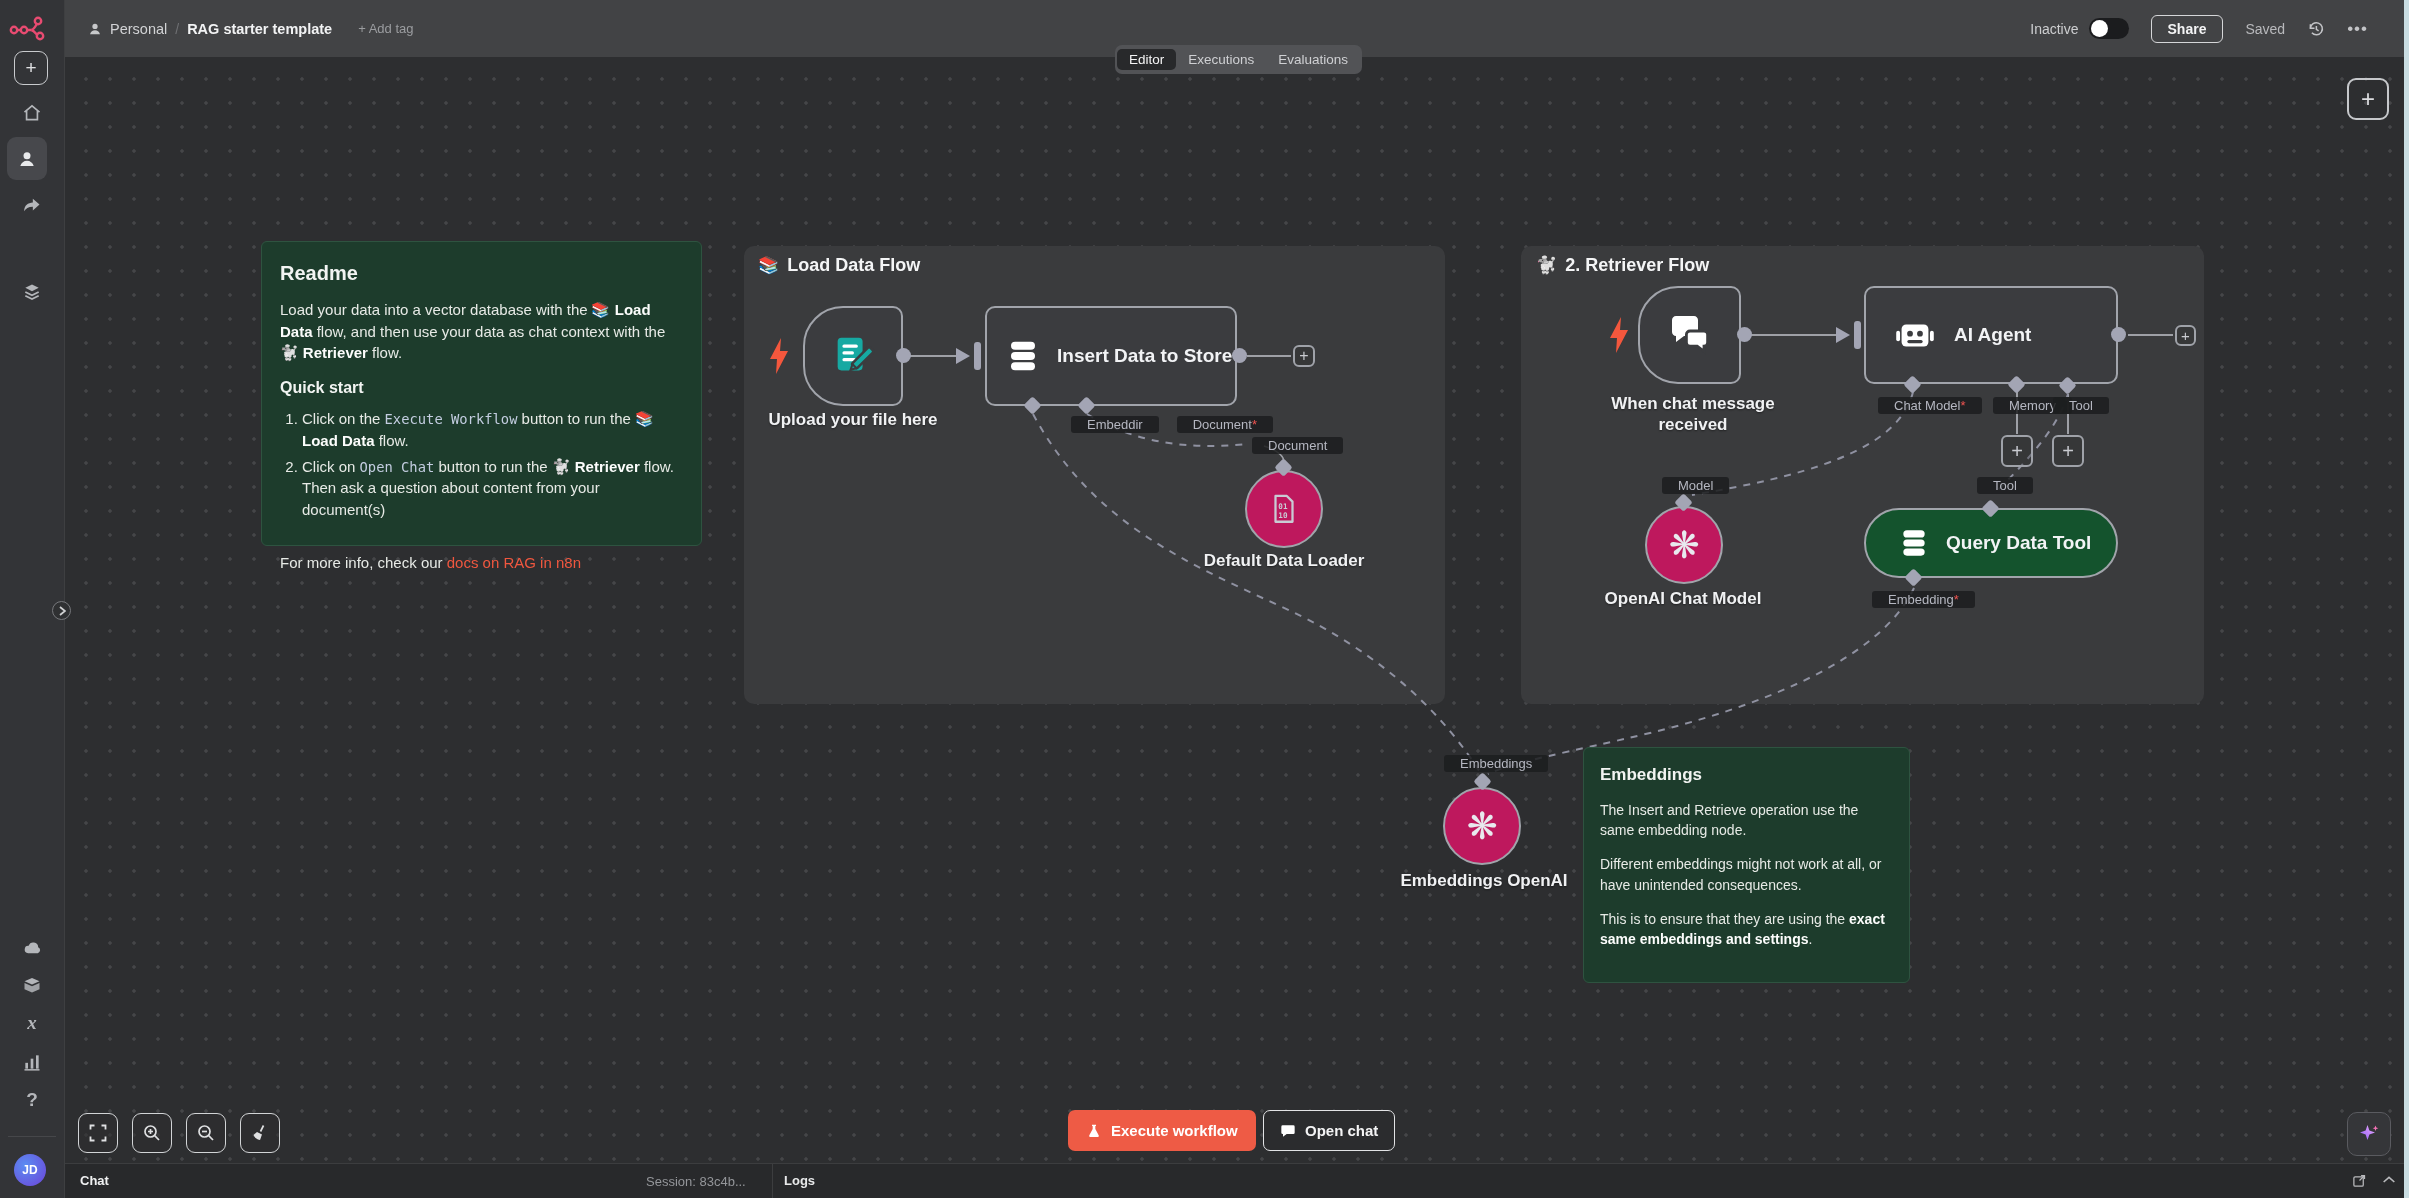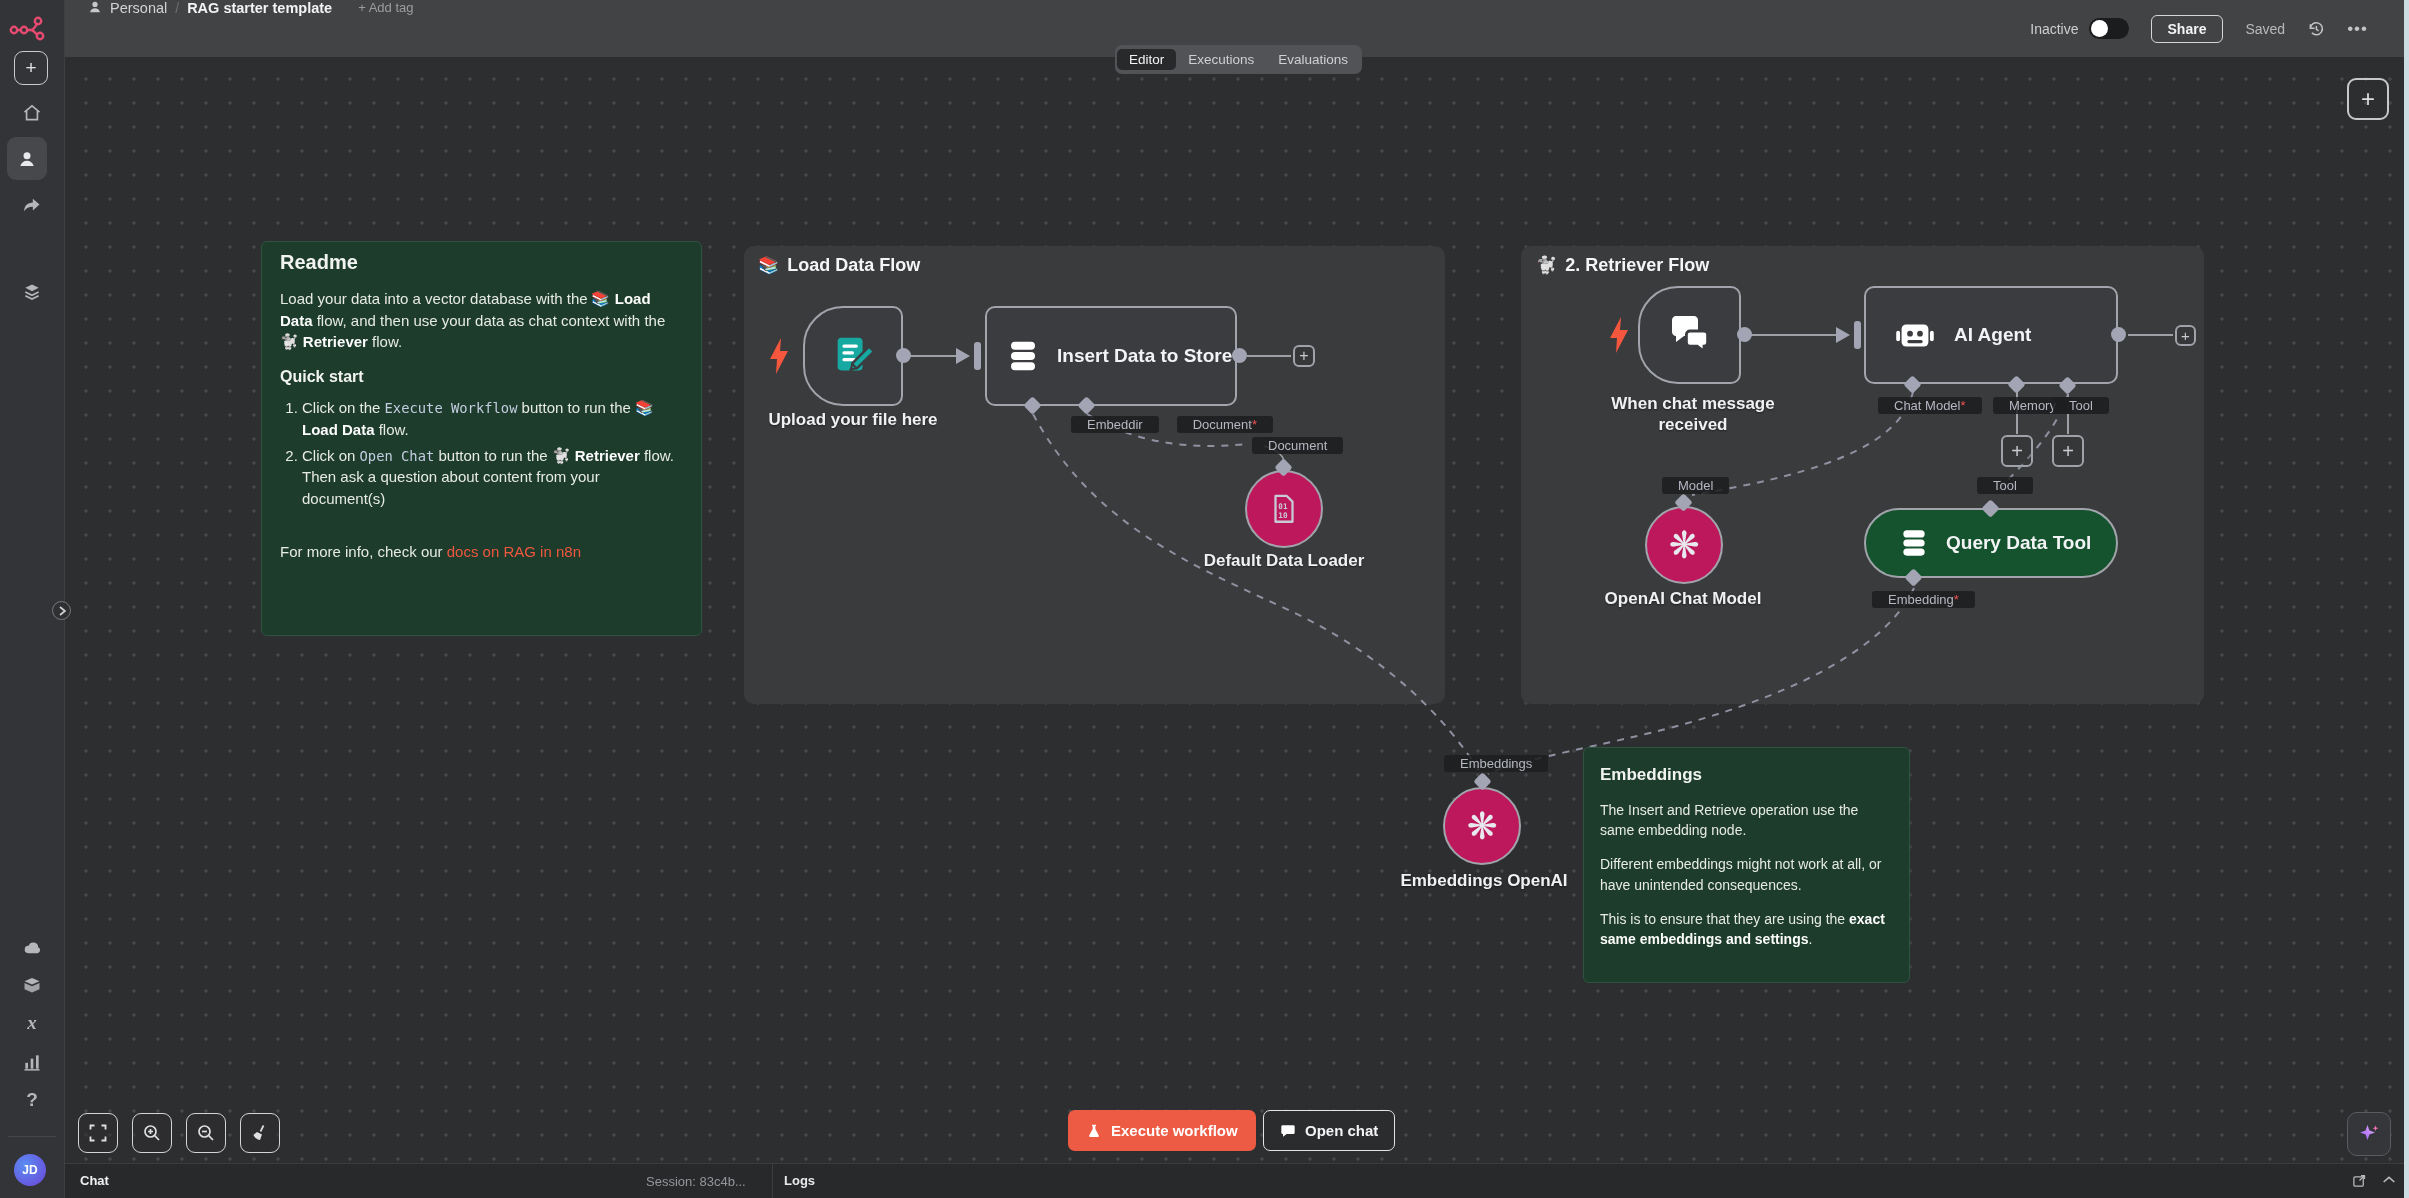--- a/index.html
+++ b/index.html
@@ -8,21 +8,21 @@
   .abs{position:absolute;}
   
   #header{left:64px;top:0;width:2340px;height:57px;background:#424345;z-index:10;}
   #sidebar{left:0;top:0;width:64px;height:1198px;background:#333437;border-right:1px solid #3e3f41;z-index:12;}
   #statusbar{left:64px;top:1163px;width:2345px;height:35px;background:#28292b;border-top:1px solid #3c3d3f;z-index:11;}
   #edge-strip{right:0;top:0;width:5px;height:1198px;background:#c9dde2;z-index:30;}
   #canvas-bg{left:64px;top:57px;width:2340px;height:1106px;
       background-image:radial-gradient(circle,#454648 1.5px,transparent 1.8px);
       background-size:24px 24px;background-position:10px 10px;z-index:0;}
   
-  .crumb{display:flex;align-items:flex-start;gap:8px;position:absolute;top:0;height:57px;}
+  .crumb{display:flex;align-items:center;gap:8px;position:absolute;top:0;height:57px;}
   .crumb-project{color:#d2d3d5;font-size:14.5px;}
   .crumb-sep{color:#6f7073;font-size:14px;}
   .crumb-title{color:#f2f3f4;font-size:14.5px;font-weight:700;}
   .crumb-tag{color:#9b9da0;font-size:13px;}
   .tabs{left:1115px;top:45px;height:29px;background:#525356;border-radius:7px;display:flex;align-items:center;padding:2px;z-index:11;box-sizing:border-box;}
   .tab{font-size:13.5px;color:#cfd0d3;padding:3px 12px;border-radius:5px;white-space:nowrap;}
   .tab.active{background:#28292b;color:#f4f4f5;font-weight:400;}
   .hdr-right{right:36px;top:0;height:57px;display:flex;align-items:center;gap:22px;z-index:11;}
   .toggle-label{color:#cdced0;font-size:14px;}
   .toggle{width:40px;height:21px;border-radius:11px;background:#1b1c1e;position:relative;}
@@ -124,21 +124,21 @@
   </g>
   <g stroke="#8f91a1" stroke-width="2" stroke-dasharray="7 7" fill="none">
     <path d="M1033 414 C1090 520 1180 560 1280 606 C1390 656 1448 722 1480 772"></path>
     <path d="M1914 588 C1880 660 1760 706 1650 733 C1570 752 1512 762 1488 774"></path>
     <path d="M1087 414 C1140 446 1195 449 1248 444"></path>
     <path d="M1913 392 C1898 452 1800 477 1692 495"></path>
     <path d="M2068 394 C2058 428 2026 462 1996 492"></path>
   </g>
 </svg>
 
-<div class="abs note" style="left:261px;top:241px;width:441px;height:395px;padding:6px 18px;font-size:15px;line-height:1.42;">
+<div class="abs note" style="left:261px;top:241px;width:441px;height:305px;padding:17px 18px;font-size:15px;line-height:1.42;">
   <h3 style="font-size:20px;">Readme</h3>
   <p><span>Load your data into a vector database with the 📚 </span><strong>Load Data</strong><span> flow, and then use your data as chat context with the 🐩 </span><strong>Retriever</strong><span> flow.</span></p>
   <p style="font-weight:700;font-size:16px;color:#f2f4f2;margin-bottom:8px;">Quick start</p>
   <ol style="margin:0 0 14px 0;padding-left:22px;">
     <li style="margin-bottom:5px;"><span>Click on the </span><code class="seg-code">Execute Workflow</code><span> button to run the 📚 </span><strong>Load Data</strong><span> flow.</span></li>
     <li><span>Click on </span><code class="seg-code">Open Chat</code><span> button to run the 🐩 </span><strong>Retriever</strong><span> flow. Then ask a question about content from your document(s)</span></li>
   </ol>
   <p style="margin-top:32px;"><span>For more info, check our </span><a class="seg-link" href="#">docs on RAG in n8n</a></p>
 </div>
 

